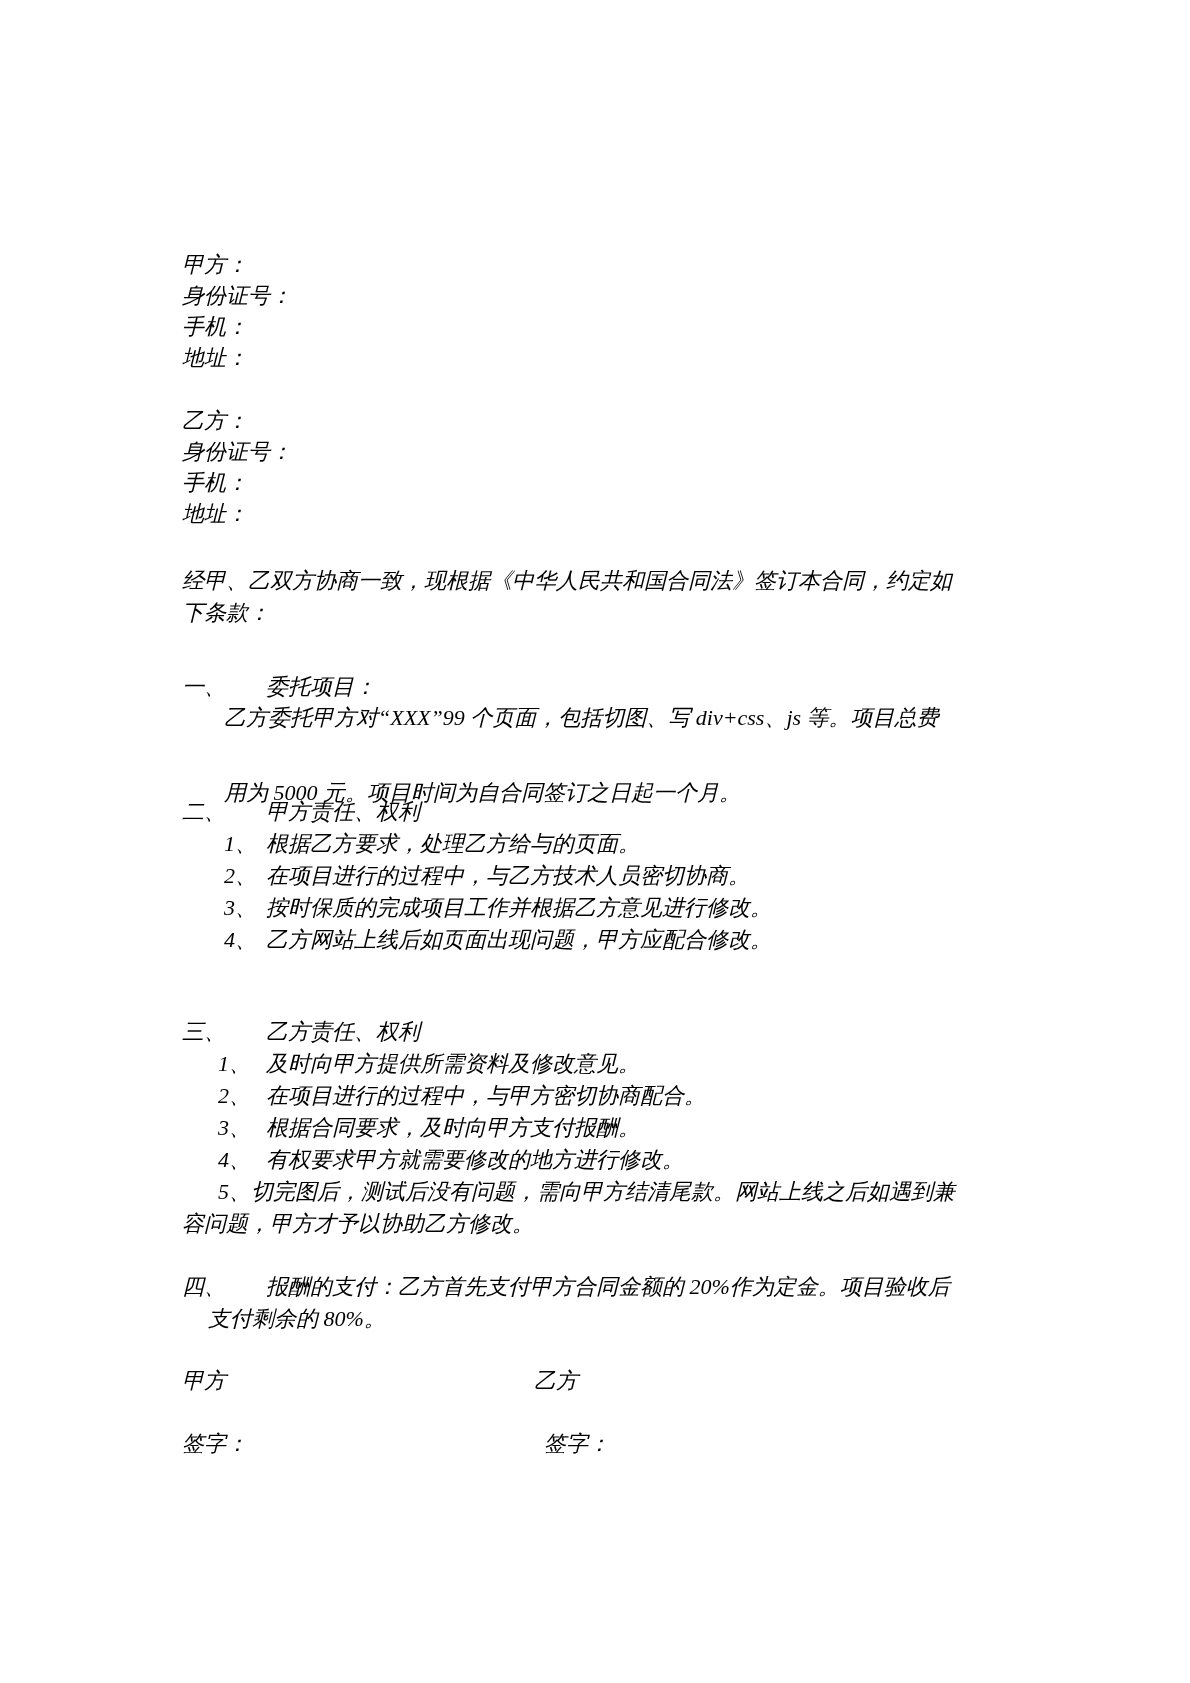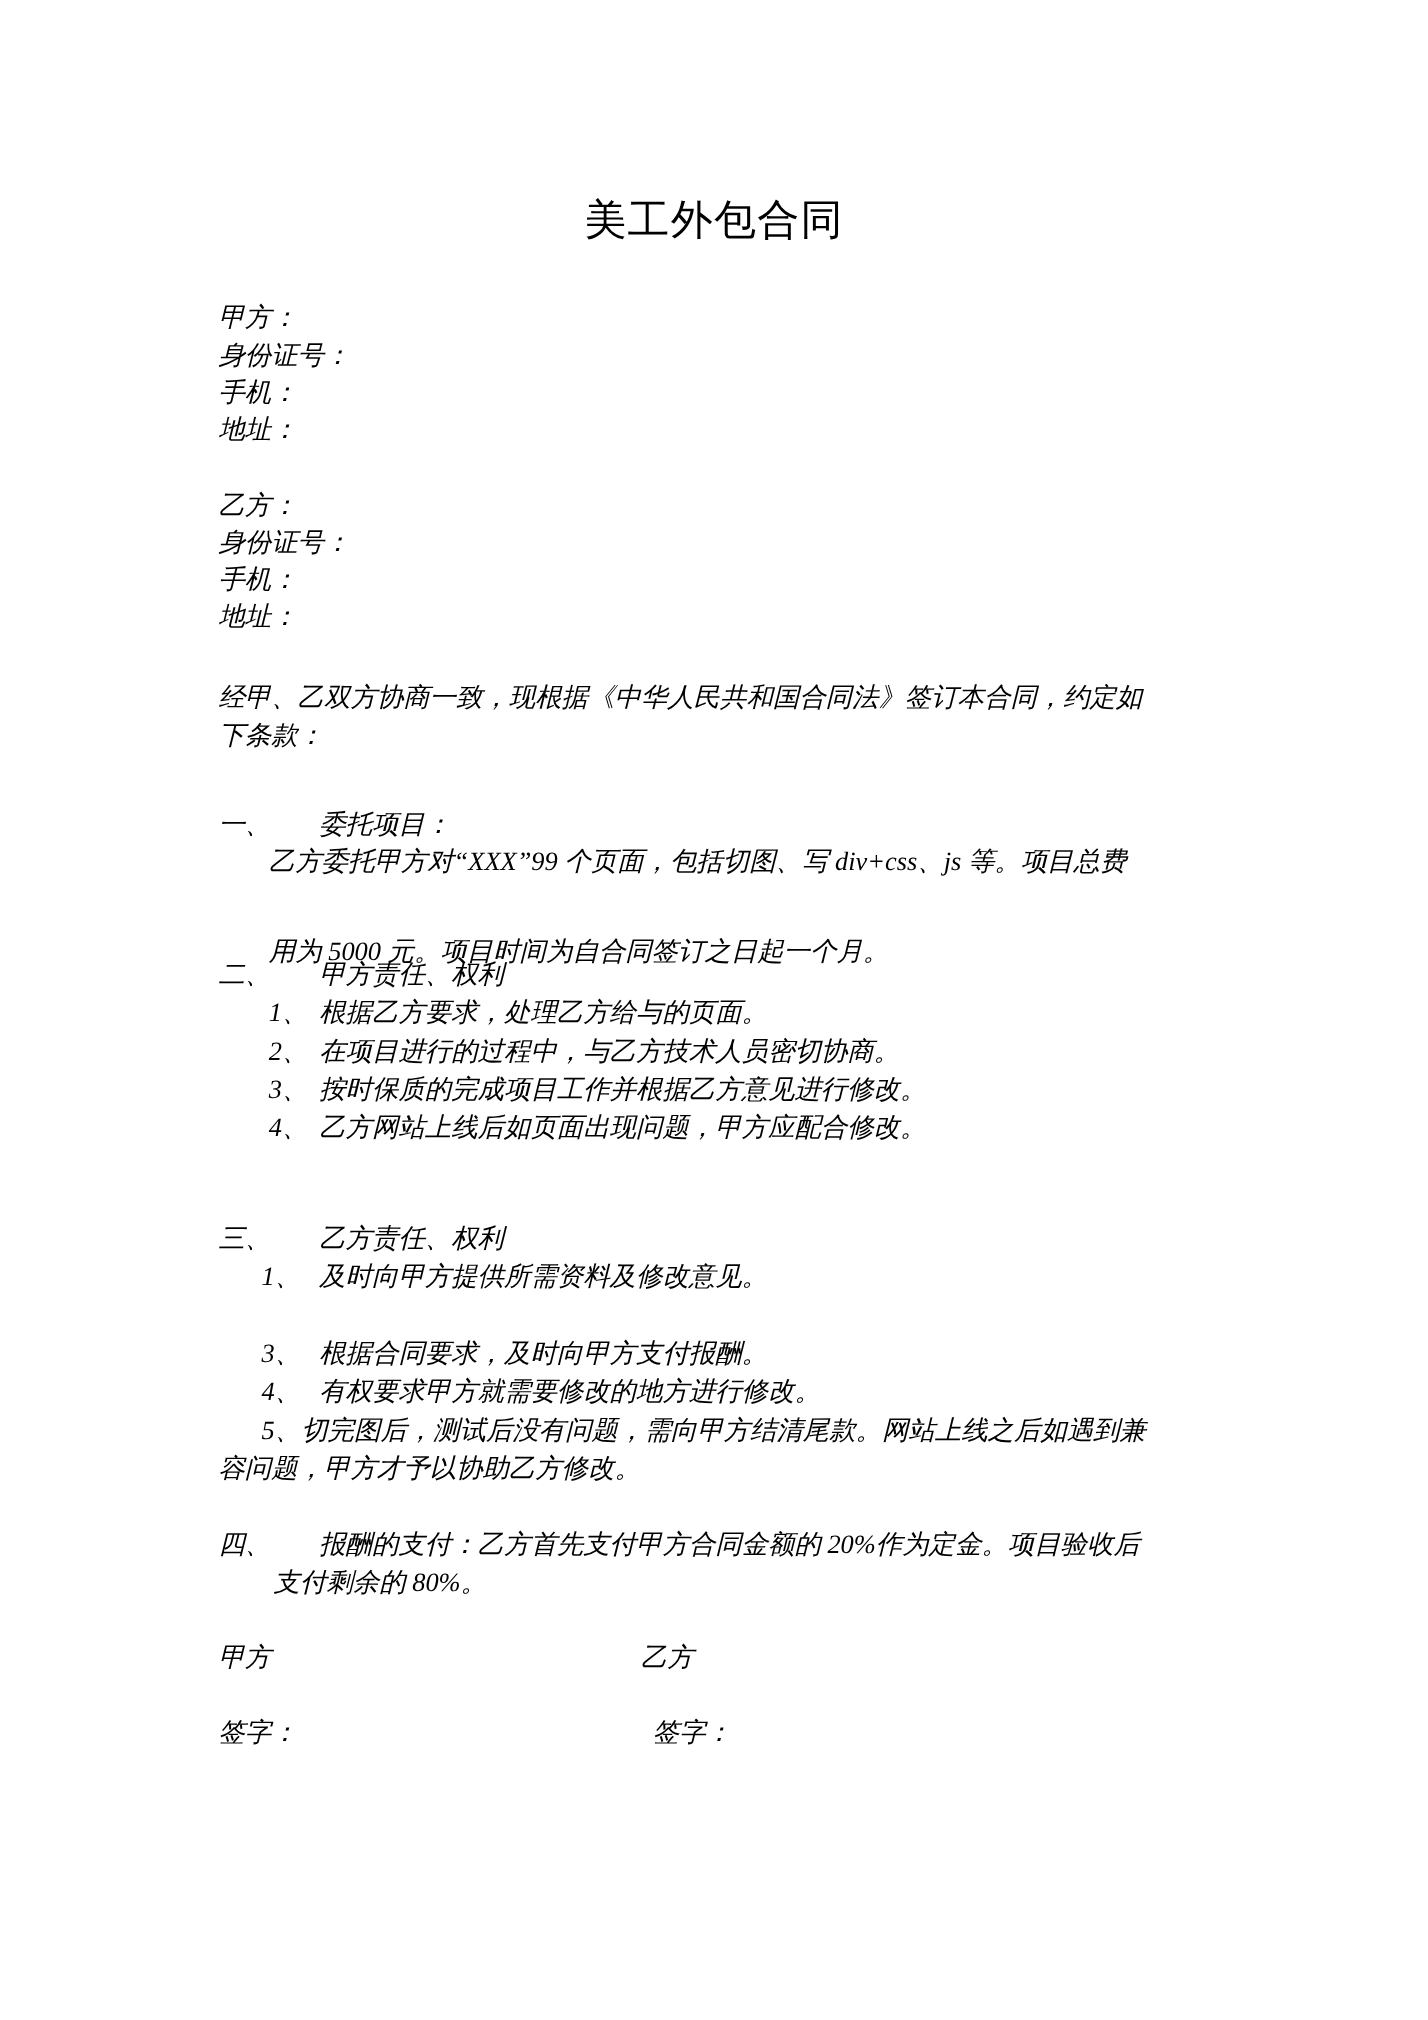--- a/index.html
+++ b/index.html
@@ -16,21 +16,20 @@
   .line {
     position: absolute; left: 182px; font-size: 22px; line-height: 30px; white-space: nowrap; font-style: italic;
   }
   .sec-num { display: inline-block; width: 84px; }
   .item-num { display: inline-block; width: 42px; }
 </style>
 </head>
 <body>
 
 <div class="page">
-  <div class="title">美工外包合同</div>
 
   <div class="line" style="top:250px">甲方：</div>
   <div class="line" style="top:281px">身份证号：</div>
   <div class="line" style="top:312px">手机：</div>
   <div class="line" style="top:343px">地址：</div>
 
   <div class="line" style="top:406px">乙方：</div>
   <div class="line" style="top:437px">身份证号：</div>
   <div class="line" style="top:468px">手机：</div>
   <div class="line" style="top:499px">地址：</div>
@@ -49,27 +48,28 @@
   </div>
   <div class="line" style="top:829px; left:224px"><span class="item-num">1、</span><span>根据乙方要求，处理乙方给与的页面。</span></div>
   <div class="line" style="top:861px; left:224px"><span class="item-num">2、</span><span>在项目进行的过程中，与乙方技术人员密切协商。</span></div>
   <div class="line" style="top:893px; left:224px"><span class="item-num">3、</span><span>按时保质的完成项目工作并根据乙方意见进行修改。</span></div>
   <div class="line" style="top:925px; left:224px"><span class="item-num">4、</span><span>乙方网站上线后如页面出现问题，甲方应配合修改。</span></div>
 
   <div class="line" style="top:1017px">
     <span class="sec-num">三、</span><span>乙方责任、权利</span>
   </div>
   <div class="line" style="top:1049px; left:218px"><span class="item-num" style="width:48px">1、</span><span>及时向甲方提供所需资料及修改意见。</span></div>
+  <div class="line" style="top:1081px; left:218px"><span class="item-num" style="width:48px">2、</span><span>在项目进行的过程中，与甲方密切协商配合。</span></div>
   <div class="line" style="top:1113px; left:218px"><span class="item-num" style="width:48px">3、</span><span>根据合同要求，及时向甲方支付报酬。</span></div>
   <div class="line" style="top:1145px; left:218px"><span class="item-num" style="width:48px">4、</span><span>有权要求甲方就需要修改的地方进行修改。</span></div>
   <div class="line" style="top:1177px; left:218px">5、切完图后，测试后没有问题，需向甲方结清尾款。网站上线之后如遇到兼</div>
   <div class="line" style="top:1209px">容问题，甲方才予以协助乙方修改。</div>
 
   <div class="line" style="top:1272px">
     <span class="sec-num">四、</span><span>报酬的支付：乙方首先支付甲方合同金额的 20%作为定金。项目验收后</span>
   </div>
-  <div class="line" style="top:1304px; left:228px">支付剩余的 80%。</div>
+  <div class="line" style="top:1304px; left:208px">支付剩余的 80%。</div>
 
   <div class="line" style="top:1366px">甲方</div>
   <div class="line" style="top:1366px; left:534px">乙方</div>
   <div class="line" style="top:1429px">签字：</div>
   <div class="line" style="top:1429px; left:544px">签字：</div>
 </div>
 
 </body></html>

